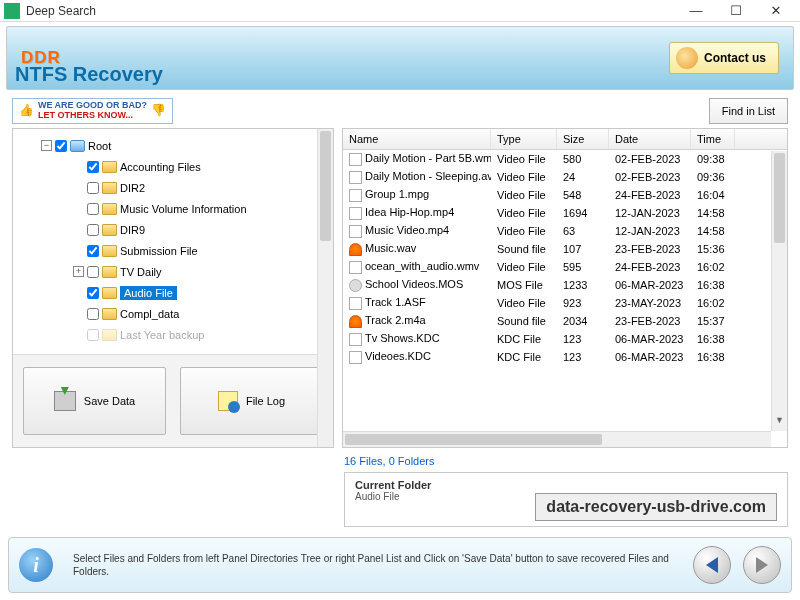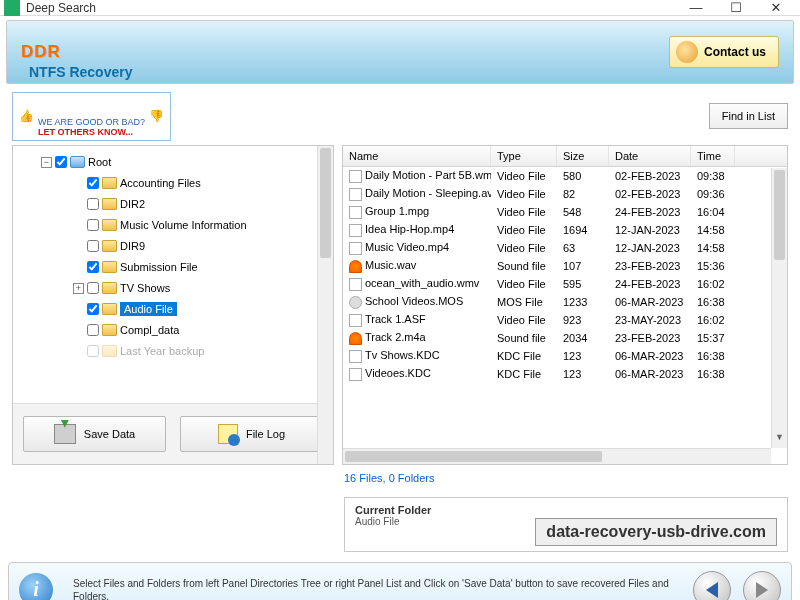--- a/index.html
+++ b/index.html
@@ -1,49 +1,49 @@
 <!DOCTYPE html>
 <html><head>
 <meta charset="utf-8">
 <style>
 * { box-sizing: border-box; margin: 0; padding: 0; font-family: "Segoe UI", Tahoma, sans-serif; }
 body { width: 800px; height: 600px; background: #fff; overflow: hidden; font-size: 11px; }
-.titlebar { height: 16px; background: #fff; border-bottom: 1px solid #ddd; display: flex; align-items: center; padding: 0 4px; }
+.titlebar { height: 22px; background: #fff; border-bottom: 1px solid #ddd; display: flex; align-items: center; padding: 0 4px; }
 .titlebar .appicon { width: 16px; height: 16px; background: #2a6; margin-right: 6px; }
 .titlebar .title { flex: 1; font-size: 12px; color: #333; }
 .titlebar .winbtns { display: flex; }
 .titlebar .winbtn { width: 40px; height: 28px; display: flex; align-items: center; justify-content: center; font-size: 13px; color: #333; cursor: pointer; }
 .header { height: 64px; background: linear-gradient(to bottom, #dff2fb 0%, #b3ddf0 50%, #8fcae6 100%); border: 1px solid #c9c9c9; margin: 4px 6px 2px; border-radius: 2px; display: flex; align-items: center; padding: 0 14px; position: relative; }
 .logo { font-family: Impact, sans-serif; font-size: 17px; color: #ff6b00; letter-spacing: 1px; font-weight: bold; text-shadow: 1px 1px 0 rgba(0,0,0,0.15); }
-.subtitle { position: absolute; left: 22px; bottom: 3px; font-size: 14px; color: #0b6ea8; font-weight: 600; }
+.subtitle { position: absolute; left: 8px; bottom: 3px; font-size: 20px; color: #0b6ea8; font-weight: 600; }
 .contact-btn { margin-left: auto; background: linear-gradient(to bottom, #fffce0, #f8e99a); border: 1px solid #c8bc6a; border-radius: 3px; padding: 4px 12px 4px 6px; display: flex; align-items: center; gap: 6px; font-size: 12px; font-weight: bold; cursor: pointer; }
 .contact-btn .face { width: 22px; height: 22px; background: radial-gradient(circle at 40% 40%, #ffe2a0, #e8a030); border-radius: 50%; }
 .toolbar { display: flex; align-items: center; padding: 6px 12px 4px; gap: 8px; }
 .feedback-badge { border: 1px solid #9cbde0; padding: 2px 6px; font-size: 9px; font-family: "Courier New", monospace; line-height: 1.1; display: flex; align-items: center; gap: 4px; }
-.feedback-badge .l1 { color: #2a5da8; font-weight: normal; margin-top: 23px; }
+.feedback-badge .l1 { color: #2a5da8; font-weight: bold; }
 .feedback-badge .l2 { color: #cc1414; font-weight: bold; }
 .thumb { color: #2a6fd6; font-size: 12px; }
 .find-btn { margin-left: auto; background: linear-gradient(#fdfdfd,#eee); border: 1px solid #adadad; padding: 6px 12px; font-size: 11px; cursor: pointer; }
 .main { display: flex; gap: 8px; padding: 0 12px; height: 320px; }
 .panel { border: 1px solid #c9c9c9; background: #fff; position: relative; }
 .tree-panel { width: 322px; display: flex; flex-direction: column; }
 .tree { flex: 1; overflow-y: auto; padding: 6px 4px; font-size: 11px; }
 .tree-row { display: flex; align-items: center; height: 21px; gap: 3px; white-space: nowrap; padding-left: 4px; }
 .tree-row.depth1 { padding-left: 24px; }
 .tree-row.depth2 { padding-left: 56px; }
 .toggle { width: 11px; height: 11px; border: 1px solid #888; font-size: 9px; line-height: 9px; text-align: center; color: #555; cursor: pointer; }
 .toggle.blank { border: none; }
 .cb { width: 12px; height: 12px; cursor: pointer; }
 .folder-icon { width: 15px; height: 12px; background: linear-gradient(#ffe79a,#f0c14b); border: 1px solid #c9a23a; border-radius: 1px; }
 .drive-icon { width: 15px; height: 12px; background: linear-gradient(#cce6ff,#6bb0e8); border: 1px solid #4a8fc8; border-radius: 2px; }
 .tree-label.selected { background: #0a7cd8; color: #fff; padding: 1px 4px; }
 .tree-panel .scrollbar-v { position: absolute; right: 0; top: 0; bottom: 0; width: 16px; background: #f0f0f0; border-left: 1px solid #ddd; }
 .tree-panel .scrollbar-v::before { content:""; position:absolute; left:2px; top:2px; right:2px; height:110px; background:#cdcdcd; border-radius:2px; }
 .action-row { display:flex; gap:14px; padding:12px 10px; background:#f3f3f3; border-top:1px solid #ddd; }
-.action-btn { flex:1; display:flex; align-items:center; justify-content:center; gap:8px; background:linear-gradient(#fdfdfd,#e9e9e9); border:1px solid #b8b8b8; border-radius:2px; padding:7px 6px; font-size:11px; cursor:pointer; }
+.action-btn { flex:1; display:flex; align-items:center; justify-content:center; gap:8px; background:linear-gradient(#fdfdfd,#e9e9e9); border:1px solid #b8b8b8; border-radius:2px; padding:23px 6px; font-size:11px; cursor:pointer; }
 .save-ico { width:22px; height:20px; background:#cfcfcf; border:1px solid #888; position:relative; }
 .save-ico::after { content:""; position:absolute; top:-5px; left:6px; width:8px; height:8px; background:#3a9c3a; clip-path:polygon(50% 100%,0 0,100% 0); }
 .log-ico { width:20px; height:20px; background:#fff3a0; border:1px solid #caa93a; position:relative; }
 .log-ico::after { content:""; position:absolute; right:-3px; bottom:-3px; width:12px; height:12px; background:#2a7ac8; border-radius:50%; }
 .list-panel { flex:1; display:flex; flex-direction:column; position:relative; }
 .list-header { display:flex; background:linear-gradient(#fdfdfd,#eee); border-bottom:1px solid #d4d4d4; font-size:11px; }
 .list-header div { padding:4px 6px; border-right:1px solid #e4e4e4; }
 .col-name { width:148px; } .col-type { width:66px; } .col-size { width:52px; } .col-date { width:82px; } .col-time { width:44px; }
 .list-body { overflow:hidden; font-size:11px; }
 .list-row { display:flex; height:18px; align-items:center; }
@@ -51,21 +51,21 @@
 .file-ico { width:13px; height:13px; margin-right:3px; display:inline-block; vertical-align:middle; border:1px solid #aaa; background:#fff; }
 .file-ico.vlc { background:radial-gradient(#ff8a00,#ff5a00); border-color:#cc5500; border-radius:50% 50% 0 0; }
 .file-ico.mos { background:#ddd; border-radius:50%; }
 .list-scroll-v { position:absolute; right:0; top:22px; width:16px; bottom:16px; background:#f0f0f0; border-left:1px solid #ddd; }
 .list-scroll-v .thumb-v { position:absolute; left:2px; right:2px; top:2px; height:90px; background:#cdcdcd; border-radius:2px; }
 .list-scroll-v .arrow { position:absolute; left:0; right:0; height:16px; text-align:center; font-size:9px; color:#666; }
 .list-scroll-h { position:absolute; left:0; right:16px; bottom:0; height:16px; background:#f0f0f0; border-top:1px solid #ddd; }
 .list-scroll-h::before { content:""; position:absolute; top:2px; bottom:2px; left:2px; width:60%; background:#cdcdcd; border-radius:2px; }
 .summary { margin:4px 12px 0 344px; }
 .summary-count { text-align:left; color:#0a5fd0; font-size:11px; padding:3px 0; }
-.curfolder { border:1px solid #c9c9c9; margin:10px 12px 0 344px; padding:6px 10px 24px; position:relative; }
+.curfolder { border:1px solid #c9c9c9; margin:2px 12px 0 344px; padding:6px 10px 24px; position:relative; }
 .curfolder .lbl { font-size:11px; font-weight:bold; color:#333; }
 .curfolder .val { font-size:10px; color:#555; }
 .watermark { position:absolute; right:10px; bottom:5px; background:#efefef; border:1px solid #999; padding:4px 10px; font-size:16px; font-weight:bold; color:#333; }
 .footer { margin:10px 8px 8px; border:1px solid #c9c9c9; background:linear-gradient(#f4fbff,#dbeef8); border-radius:4px; padding:8px 10px; display:flex; align-items:center; gap:12px; }
 .info-ico { width:34px; height:34px; background:radial-gradient(circle at 40% 35%, #9ad2f7, #2a7ac8); border-radius:50%; display:flex; align-items:center; justify-content:center; color:#fff; font-family:Georgia,serif; font-style:italic; font-weight:bold; font-size:20px; }
 .hint { flex:1; font-size:10px; color:#333; line-height:1.3;margin-left:8px; }
 .nav-btn { width:38px; height:38px; border-radius:50%; background:radial-gradient(circle at 35% 30%, #fff, #bcbcbc); border:1px solid #999; display:flex; align-items:center; justify-content:center; cursor:pointer; }
 .nav-btn .tri { width:0; height:0; border-top:8px solid transparent; border-bottom:8px solid transparent; }
 .nav-btn.back .tri { border-right:12px solid #2a5fa8; }
 .nav-btn.fwd .tri { border-left:12px solid #888; }
@@ -140,21 +140,21 @@
         <div class="tree-row depth2">
           <span class="toggle blank"></span>
           <input type="checkbox" class="cb" checked="" style="">
           <span class="folder-icon"></span>
           <span>Submission File</span>
         </div>
         <div class="tree-row depth2">
           <span class="toggle">+</span>
           <input type="checkbox" class="cb" style="">
           <span class="folder-icon"></span>
-          <span>TV Shows</span>
+          <span>TV Daily</span>
         </div>
         <div class="tree-row depth2">
           <span class="toggle blank"></span>
           <input type="checkbox" class="cb" checked="" style="">
           <span class="folder-icon"></span>
           <span class="tree-label selected">Audio File</span>
         </div>
         <div class="tree-row depth2">
           <span class="toggle blank"></span>
           <input type="checkbox" class="cb" style="">
@@ -193,21 +193,21 @@
         <div class="list-row">
           <div class="cell col-name"><span class="file-ico doc"></span><span>Daily Motion - Part 5B.wmv</span></div>
           <div class="cell col-type">Video File</div>
           <div class="cell col-size">580</div>
           <div class="cell col-date">02-FEB-2023</div>
           <div class="cell col-time">09:38</div>
         </div>
         <div class="list-row">
           <div class="cell col-name"><span class="file-ico doc"></span><span>Daily Motion - Sleeping.avi</span></div>
           <div class="cell col-type">Video File</div>
-          <div class="cell col-size">82</div>
+          <div class="cell col-size">24</div>
           <div class="cell col-date">02-FEB-2023</div>
           <div class="cell col-time">09:36</div>
         </div>
         <div class="list-row">
           <div class="cell col-name"><span class="file-ico doc"></span><span>Group 1.mpg</span></div>
           <div class="cell col-type">Video File</div>
           <div class="cell col-size">548</div>
           <div class="cell col-date">24-FEB-2023</div>
           <div class="cell col-time">16:04</div>
         </div>

